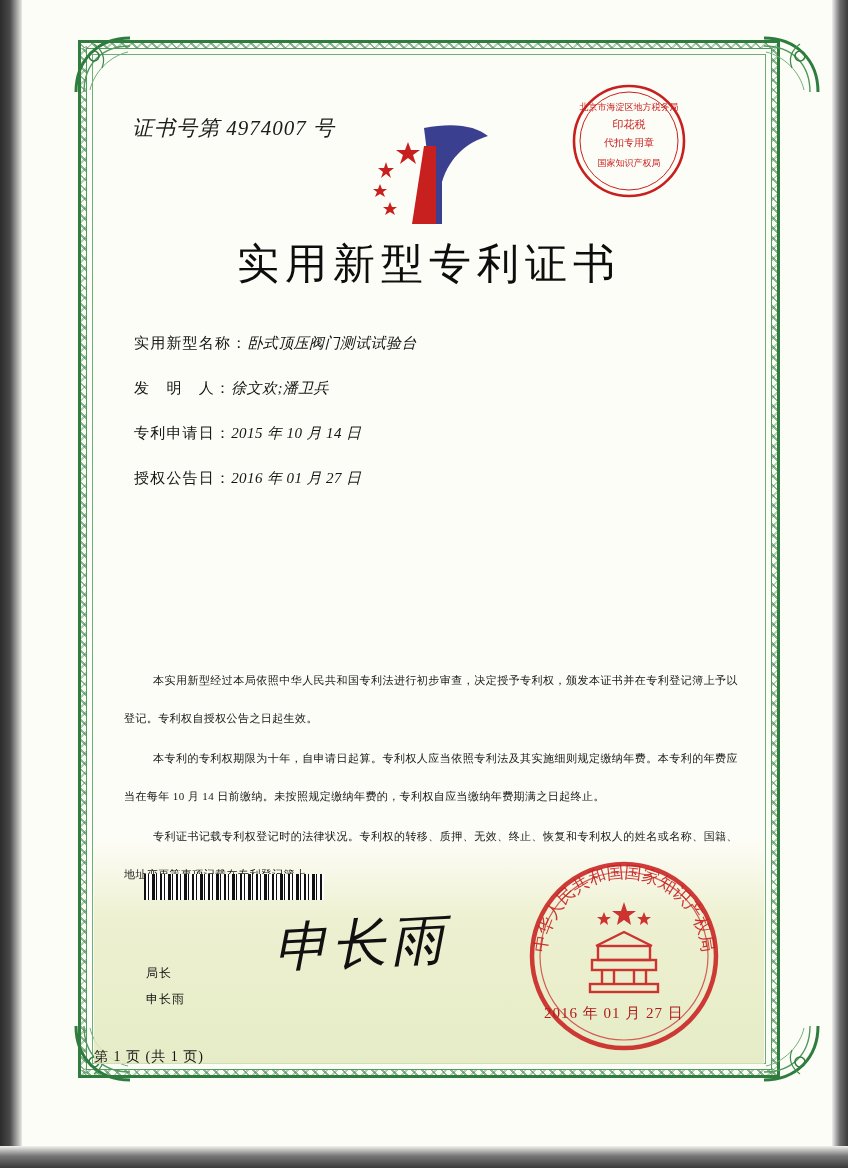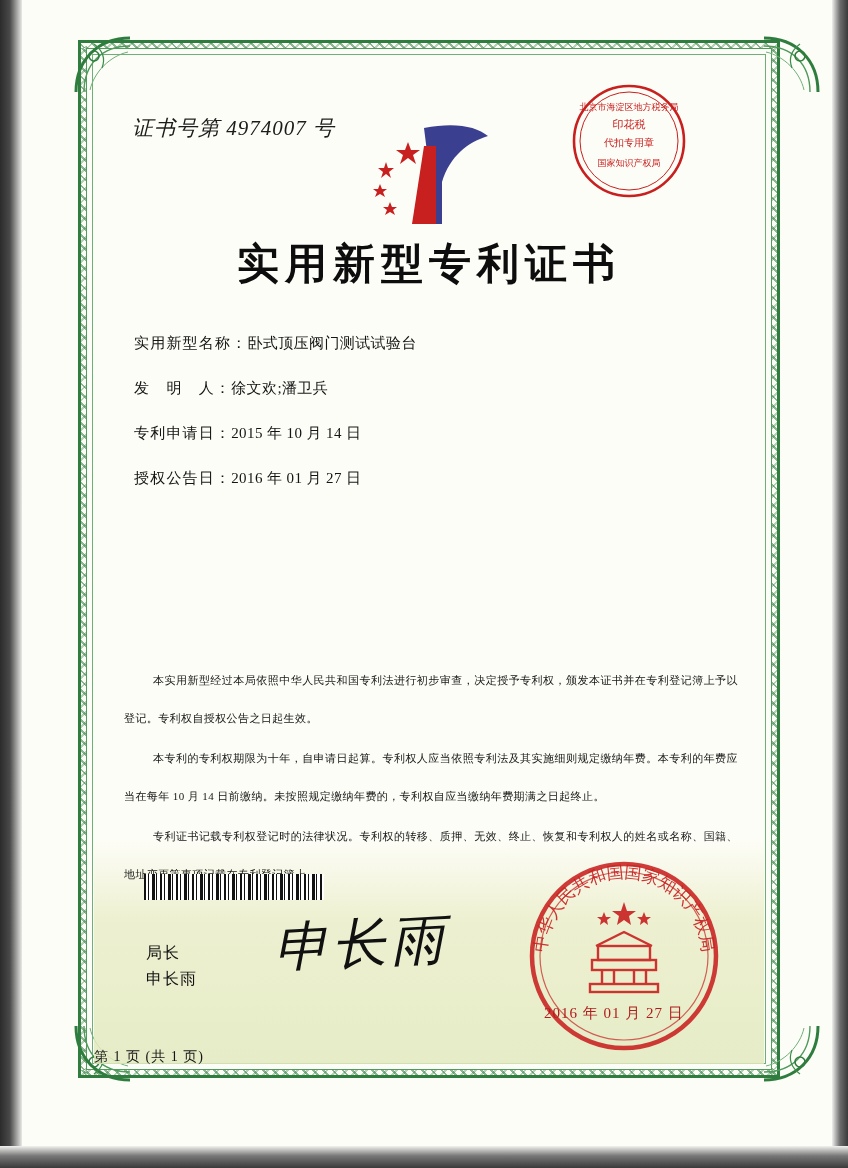--- a/index.html
+++ b/index.html
@@ -132,40 +132,40 @@
     left: 476px; top: 26px;
     width: 118px; height: 118px;
   }
 
   .main-title {
     position: absolute;
     left: 0; top: 180px;
     width: 670px;
     text-align: center;
     font-size: 42px;
-    font-weight: bold;
+    font-weight: normal;
     letter-spacing: 6px;
     color: #0d0d0d;
     font-family: "DejaVu Serif", "Liberation Serif", serif;
   }
 
   .fields {
     position: absolute;
     left: 40px; top: 278px;
     width: 600px;
   }
   .field {
     font-size: 15px;
     color: #141414;
     margin-bottom: 26px;
     white-space: nowrap;
     letter-spacing: 0.5px;
   }
   .field .lbl { letter-spacing: 1.2px; }
-  .field .val { letter-spacing: 0.4px; }
+  .field .val { letter-spacing: 0.4px; font-style: italic; }
 
   .paragraphs {
     position: absolute;
     left: 30px; top: 605px;
     width: 614px;
     font-size: 11px;
     line-height: 38px;
     color: #161616;
     text-align: justify;
     letter-spacing: 0.4px;
@@ -181,22 +181,22 @@
     left: 50px; top: 818px;
     width: 180px; height: 26px;
     background:
       repeating-linear-gradient(to right,
         #111 0 2px, #fff 2px 4px, #111 4px 5px, #fff 5px 8px,
         #111 8px 11px, #fff 11px 12px, #111 12px 13px, #fff 13px 16px);
   }
 
   .signature-block {
     position: absolute;
-    left: 52px; top: 884px;
-    font-size: 16px;
+    left: 52px; top: 904px;
+    font-size: 12px;
     line-height: 26px;
     color: #111;
     letter-spacing: 1px;
   }
 
   .handwriting {
     position: absolute;
     left: 180px; top: 852px;
     font-size: 54px;
     color: #111;

